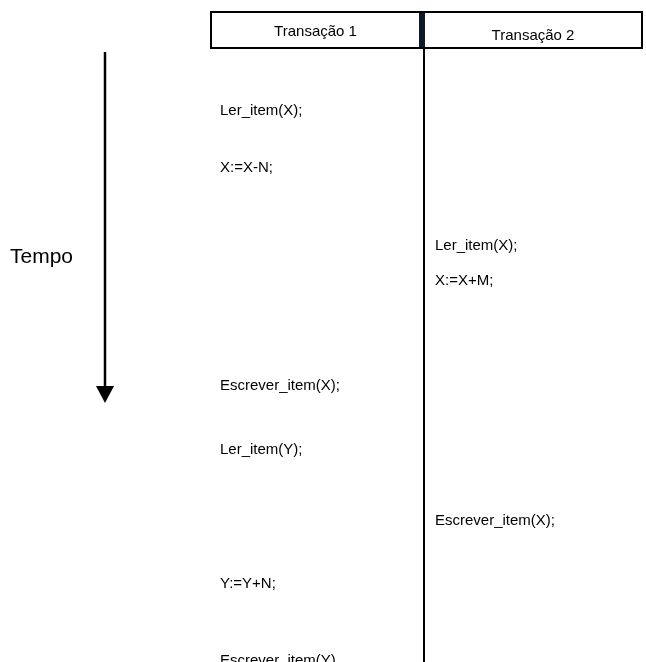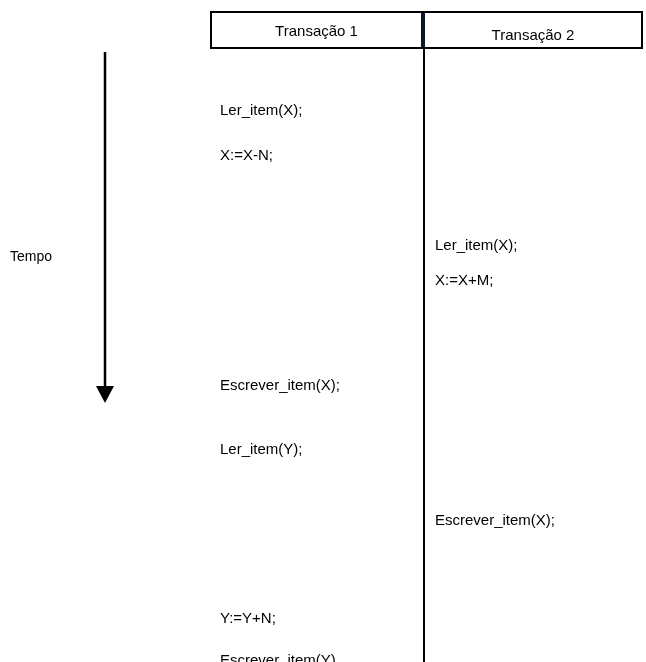--- a/index.html
+++ b/index.html
@@ -22,21 +22,21 @@
     position: absolute;
     left: 0;
     top: 0;
     width: 210px;
     height: 662px;
   }
   #time-label {
     position: absolute;
     left: 10px;
     top: 247px;
-    font-size: 14px;
+    font-size: 21px;
     line-height: 18px;
     white-space: nowrap;
   }
   #time-arrow {
     position: absolute;
     left: 88px;
     top: 52px;
   }
 
   
@@ -55,21 +55,21 @@
   }
   .header-cell {
     display: flex;
     align-items: center;
     justify-content: center;
     font-size: 15px;
     box-sizing: border-box;
   }
   .header-cell.col1 {
     width: 215px;
-    border-right: 4px solid #0f172a;
+    border-right: 6px solid #0f172a;
   }
   .header-cell.col2 {
     width: 218px;
     margin-top: 9px;
   }
 
   
   #table-body {
     position: relative;
     width: 433px;
@@ -117,24 +117,24 @@
   <div id="table-header">
     <div class="header-cell col1">Transação 1</div>
     <div class="header-cell col2">Transação 2</div>
   </div>
 
   <div id="table-body">
     <div id="column-divider"></div>
 
     <div class="tx-column col1">
       <div class="op-line" style="top:52px">Ler_item(X);</div>
-      <div class="op-line" style="top:97px">X:=X-N;</div>
+      <div class="op-line" style="top:109px">X:=X-N;</div>
       <div class="op-line" style="top:327px">Escrever_item(X);</div>
       <div class="op-line" style="top:391px">Ler_item(Y);</div>
-      <div class="op-line" style="top:560px">Y:=Y+N;</div>
+      <div class="op-line" style="top:525px">Y:=Y+N;</div>
       <div class="op-line" style="top:602px">Escrever_item(Y)</div>
     </div>
 
     <div class="tx-column col2">
       <div class="op-line" style="top:187px">Ler_item(X);</div>
       <div class="op-line" style="top:222px">X:=X+M;</div>
       <div class="op-line" style="top:462px">Escrever_item(X);</div>
     </div>
   </div>
 </div>

